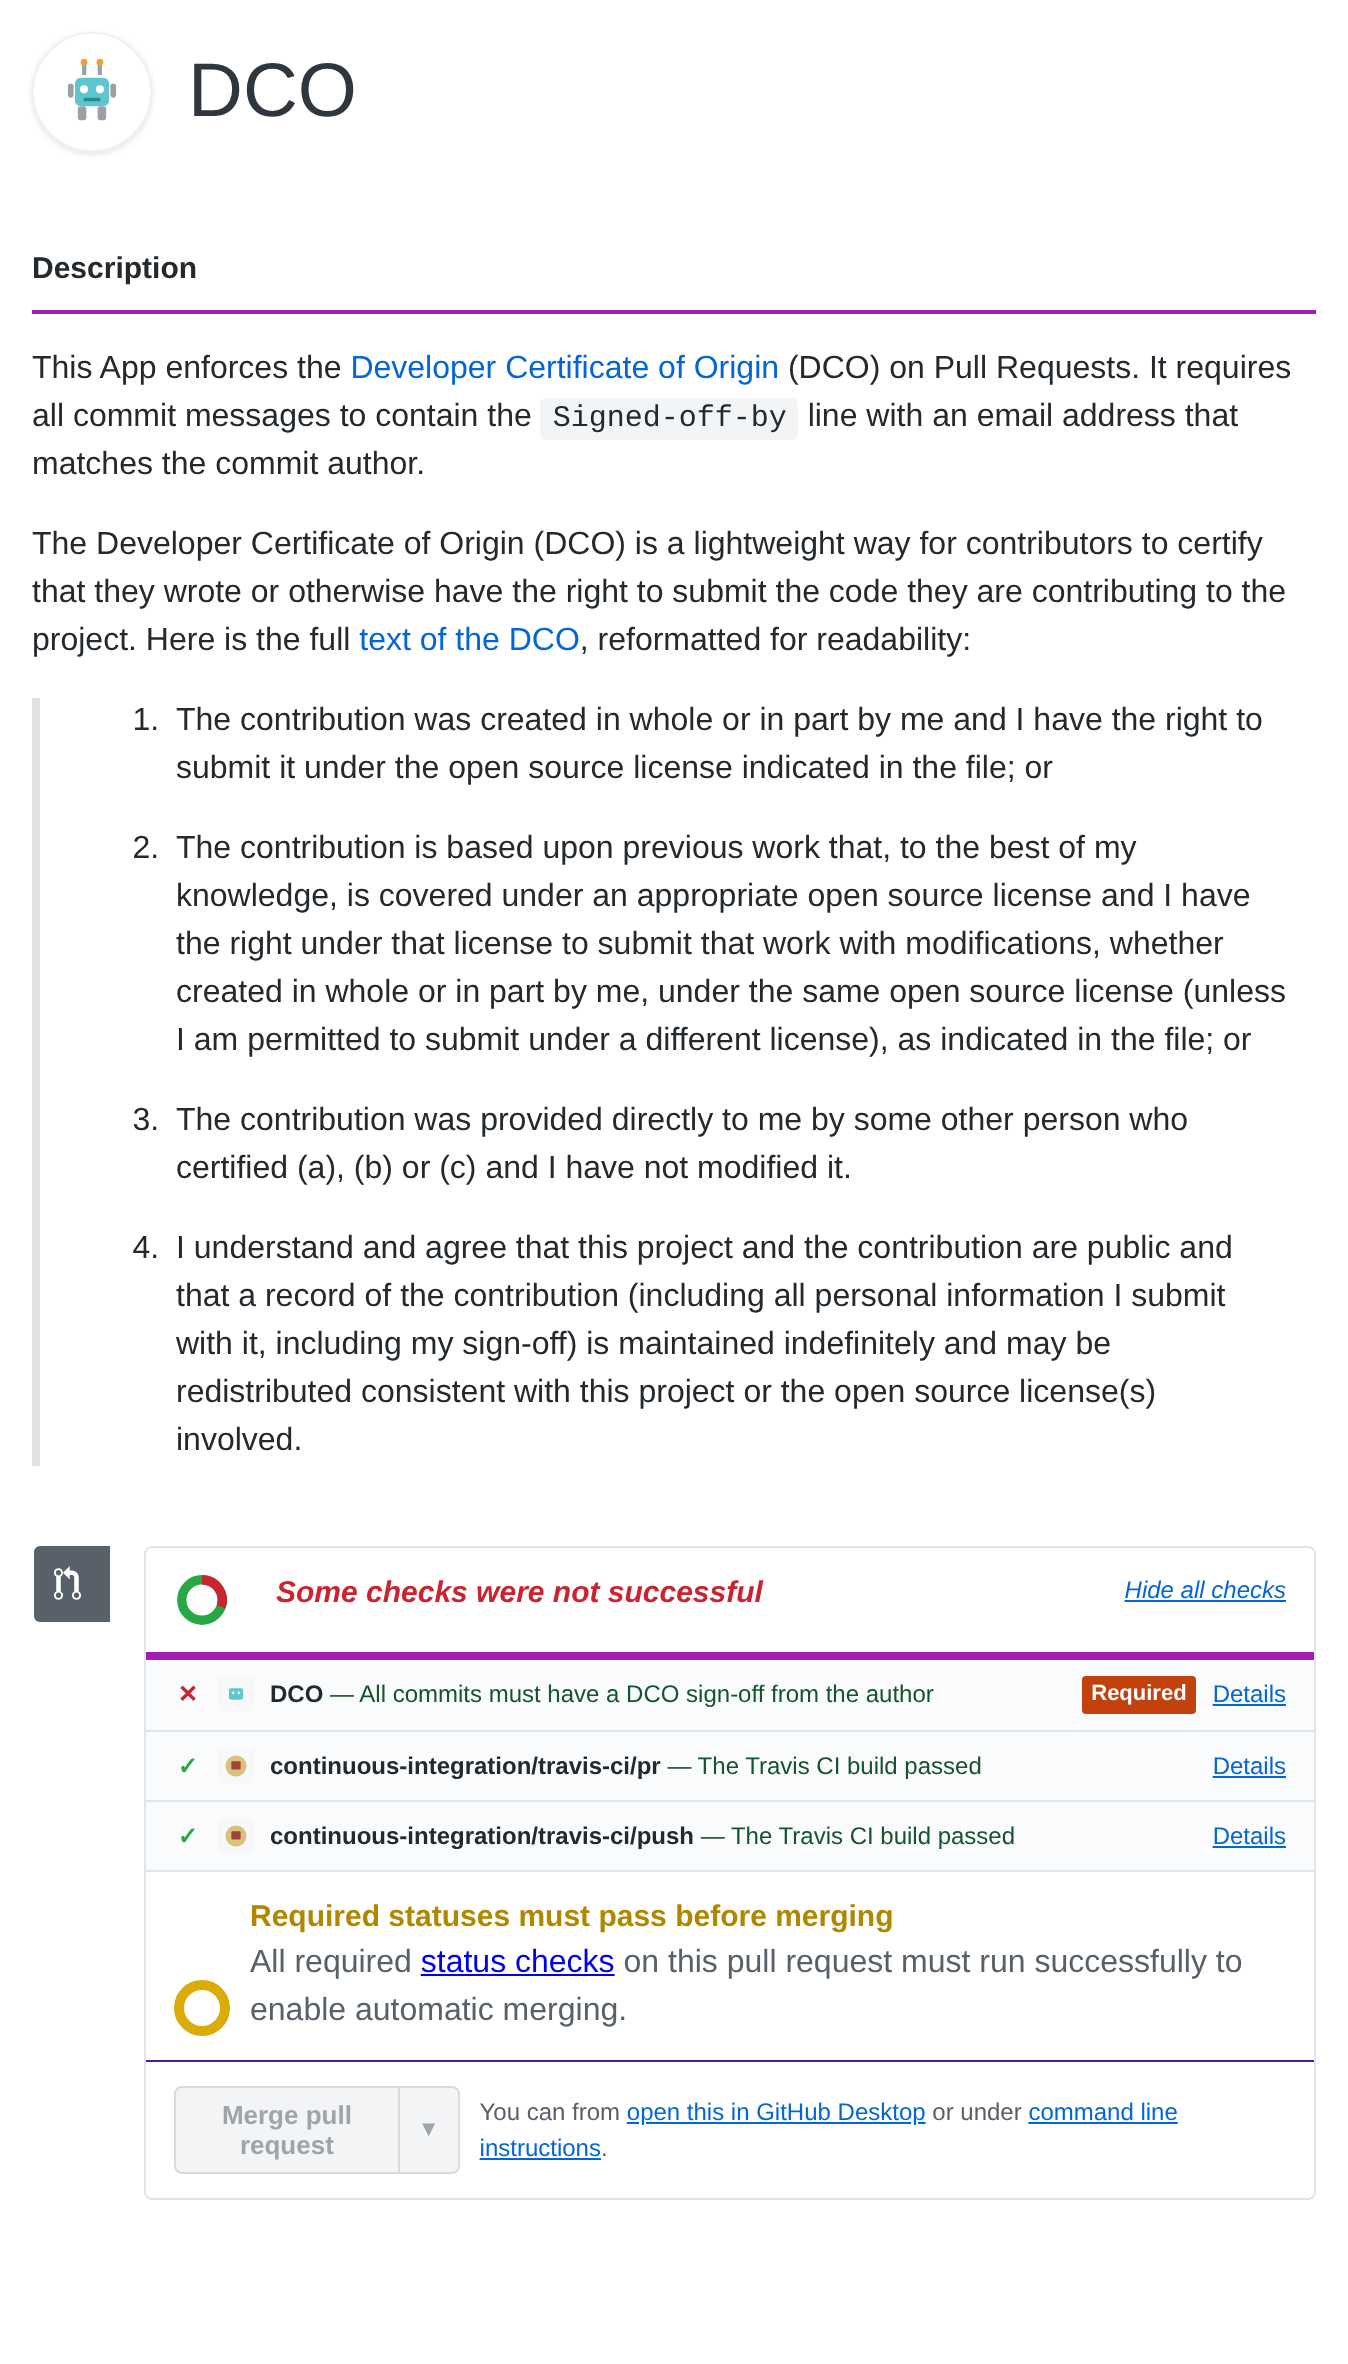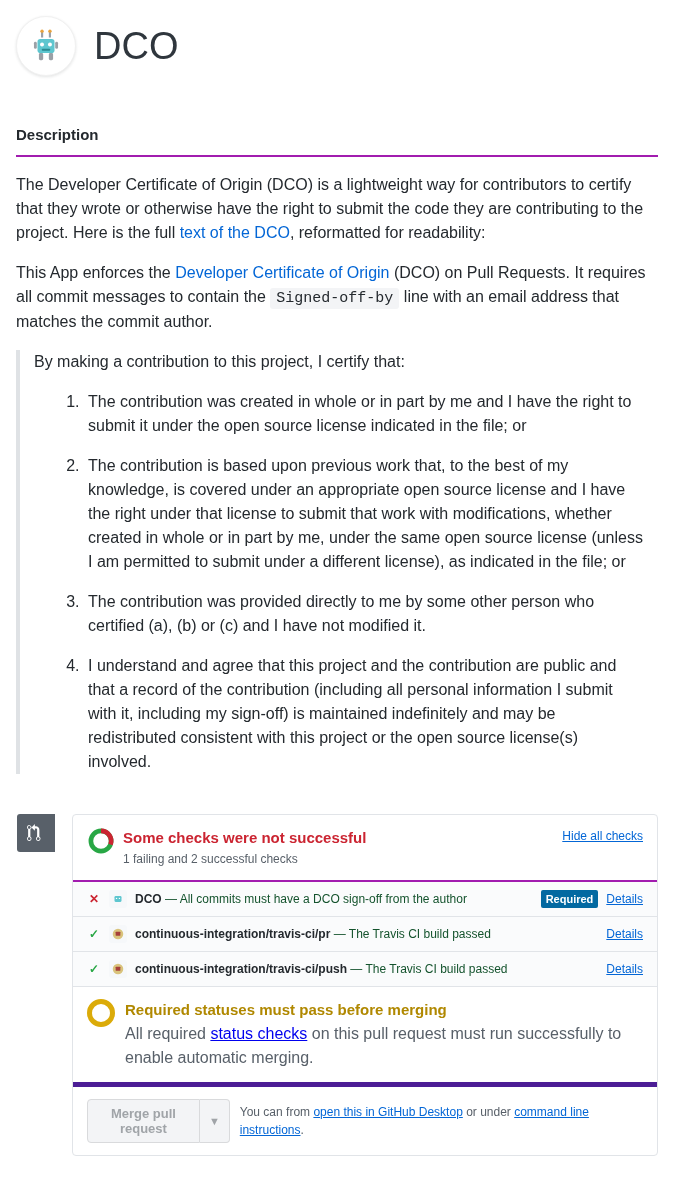--- a/index.html
+++ b/index.html
@@ -41,45 +41,45 @@
   }
   .merge-icon-tab {
     position: absolute; left: -56px; top: -1px; width: 38px; height: 38px;
     background: #586069; display:flex; align-items:center; justify-content:center;
     border-radius: 3px 0 0 3px;
   }
   .merge-icon-tab svg { fill:#fff; width:18px; height:18px; }
   .merge-wrap { margin-left: 56px; }
   .status-header {
     display: flex; align-items: flex-start; padding: 12px 14px;
-    border-bottom: 2px solid #a21caf; gap: 8px;
+    border-bottom: 4px solid #a21caf; gap: 23px; font-style: italic;
   }
   .donut { width: 28px; height: 28px; flex-shrink:0; }
   .status-title { font-weight: 600; font-size: 15px; color: #cb2431; }
   .status-sub { color: #586069; font-size:12px; }
   .status-right { margin-left:auto; }
   .hide-link { color:#0366d6; font-size:12px; }
   .check-row {
     display:flex; align-items:center; gap:8px; padding:8px 14px;
     border-bottom:1px solid #e1e4e8; background:#fafbfc; font-size:12px;
   }
   .check-row .icon-slot { width:14px; text-align:center; }
   .x-icon { color:#cb2431; font-weight:bold; }
   .check-icon { color:#28a745; font-weight:bold; }
   .tiny-avatar { width:18px; height:18px; border-radius:3px; background:#f6f8fa; display:flex; align-items:center; justify-content:center; }
   .tiny-avatar svg { width:14px; height:14px;}
   .check-name { font-weight:600; color:#24292e; }
   .check-desc { color:#14532d; }
   .spacer { flex:1; }
   .badge-required {
-    background:#0369a1; color:#fff; font-size:11px; padding:1px 5px;
+    background:#c2410c; color:#fff; font-size:11px; padding:1px 5px;
     border-radius:2px; font-weight:600;
   }
   .details-link { color:#0366d6; }
-  .required-row { display:flex; gap:10px; padding:12px 14px; border-bottom:5px solid #4c1d95; }
+  .required-row { display:flex; gap:10px; padding:12px 14px; border-bottom:1px solid #4c1d95;align-items:flex-end; }
   .donut-yellow { width:28px; height:28px; border:5px solid #dbab09; border-radius:50%; flex-shrink:0;}
   .req-title { font-weight:600; color:#b08800; font-size:15px; }
   .req-sub { color:#586069; font-size:16px; }
   .merge-footer { padding:12px 14px; display:flex; align-items:center; gap:10px; }
   .merge-btn-group { display:flex; }
   .merge-btn {
     background:#f3f4f6; border:1px solid #d9dadc; color:#a0a4a8;
     padding:6px 0; border-radius:4px 0 0 4px; font-size:13px; font-weight:600;
   }
   .merge-btn-drop {
@@ -109,27 +109,26 @@
       <rect x="14" y="17" width="3" height="5" rx="1" fill="#9aa0a6"></rect>
     </svg>
   </div>
   <h1 class="app-title">DCO</h1>
 </div>
 
 <h3 class="section-heading">Description</h3>
 
 <div class="body">
   <p>
+    <span>This App enforces the </span><a href="#">Developer Certificate of Origin</a><span> (DCO) on Pull Requests. It requires all commit messages to contain the </span><code class="inline">Signed-off-by</code><span> line with an email address that matches the commit author.</span>
+  </p>
+  <p>
     <span>The Developer Certificate of Origin (DCO) is a lightweight way for contributors to certify that they wrote or otherwise have the right to submit the code they are contributing to the project. Here is the full </span><a href="#">text of the DCO</a><span>, reformatted for readability:</span>
   </p>
-  <p>
-    <span>This App enforces the </span><a href="#">Developer Certificate of Origin</a><span> (DCO) on Pull Requests. It requires all commit messages to contain the </span><code class="inline">Signed-off-by</code><span> line with an email address that matches the commit author.</span>
-  </p>
   <blockquote>
-    <p>By making a contribution to this project, I certify that:</p>
     <ol>
       <li>The contribution was created in whole or in part by me and I have the right to submit it under the open source license indicated in the file; or</li>
       <li>The contribution is based upon previous work that, to the best of my knowledge, is covered under an appropriate open source license and I have the right under that license to submit that work with modifications, whether created in whole or in part by me, under the same open source license (unless I am permitted to submit under a different license), as indicated in the file; or</li>
       <li>The contribution was provided directly to me by some other person who certified (a), (b) or (c) and I have not modified it.</li>
       <li>I understand and agree that this project and the contribution are public and that a record of the contribution (including all personal information I submit with it, including my sign-off) is maintained indefinitely and may be redistributed consistent with this project or the open source license(s) involved.</li>
     </ol>
   </blockquote>
 </div>
 
 <div class="merge-wrap">
@@ -140,21 +139,20 @@
         </svg>
     </div>
 
     <div class="status-header">
       <svg class="donut" viewBox="0 0 36 36">
         <circle cx="18" cy="18" r="13" fill="none" stroke="#28a745" stroke-width="6"></circle>
         <path d="M18 5 A13 13 0 0 1 30.3 22.4" fill="none" stroke="#cb2431" stroke-width="6"></path>
       </svg>
       <div>
         <div class="status-title">Some checks were not successful</div>
-        <div class="status-sub">1 failing and 2 successful checks</div>
       </div>
       <div class="status-right">
         <a href="#" class="hide-link">Hide all checks</a>
       </div>
     </div>
 
     <div class="check-row">
       <span class="icon-slot x-icon">✕</span>
       <span class="tiny-avatar">
         <svg viewBox="0 0 24 24">

